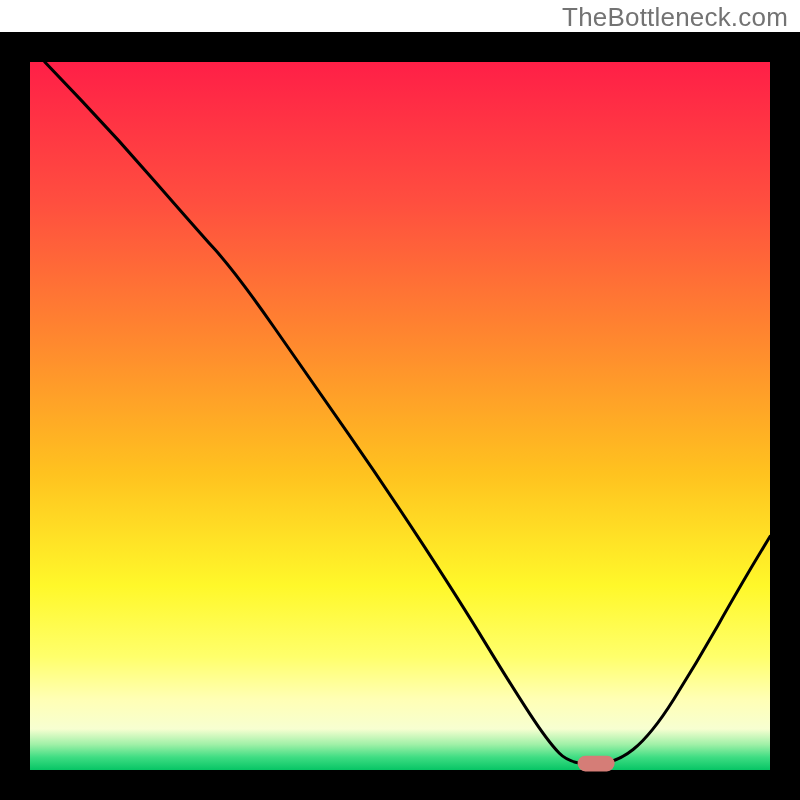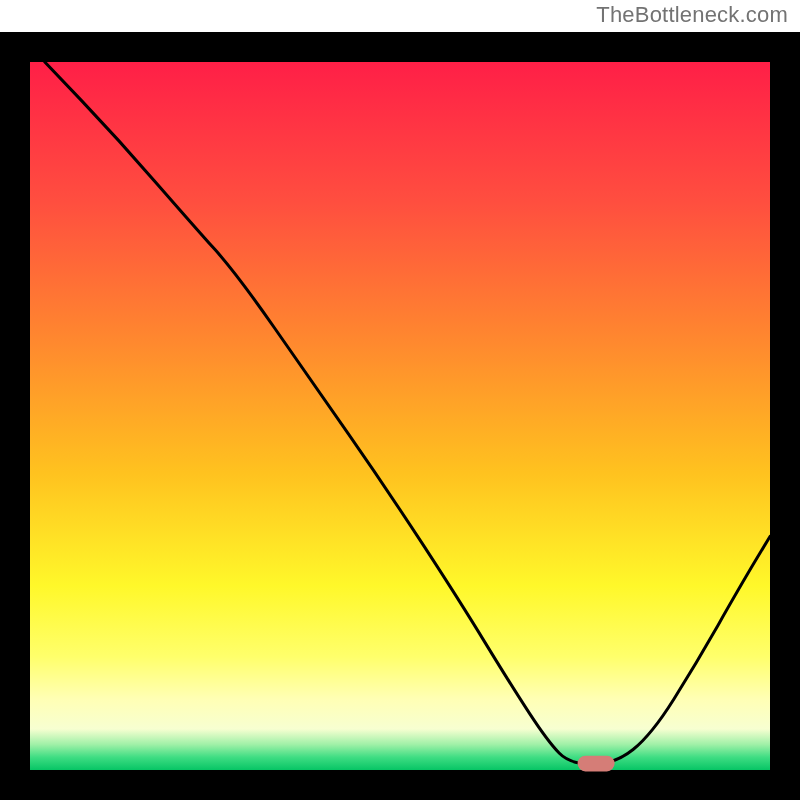--- a/index.html
+++ b/index.html
@@ -13,21 +13,21 @@
   .frame {
     position: relative;
     width: 800px;
     height: 800px;
   }
   .watermark {
     position: absolute;
     top: 2px;
     right: 12px;
     font-family: Arial, Helvetica, sans-serif;
-    font-size: 22px;
+    font-size: 26px;
     color: #737373;
     font-weight: 500;
     letter-spacing: 0.2px;
   }
   svg {
     display: block;
   }
 </style>
 </head>
 <body>

